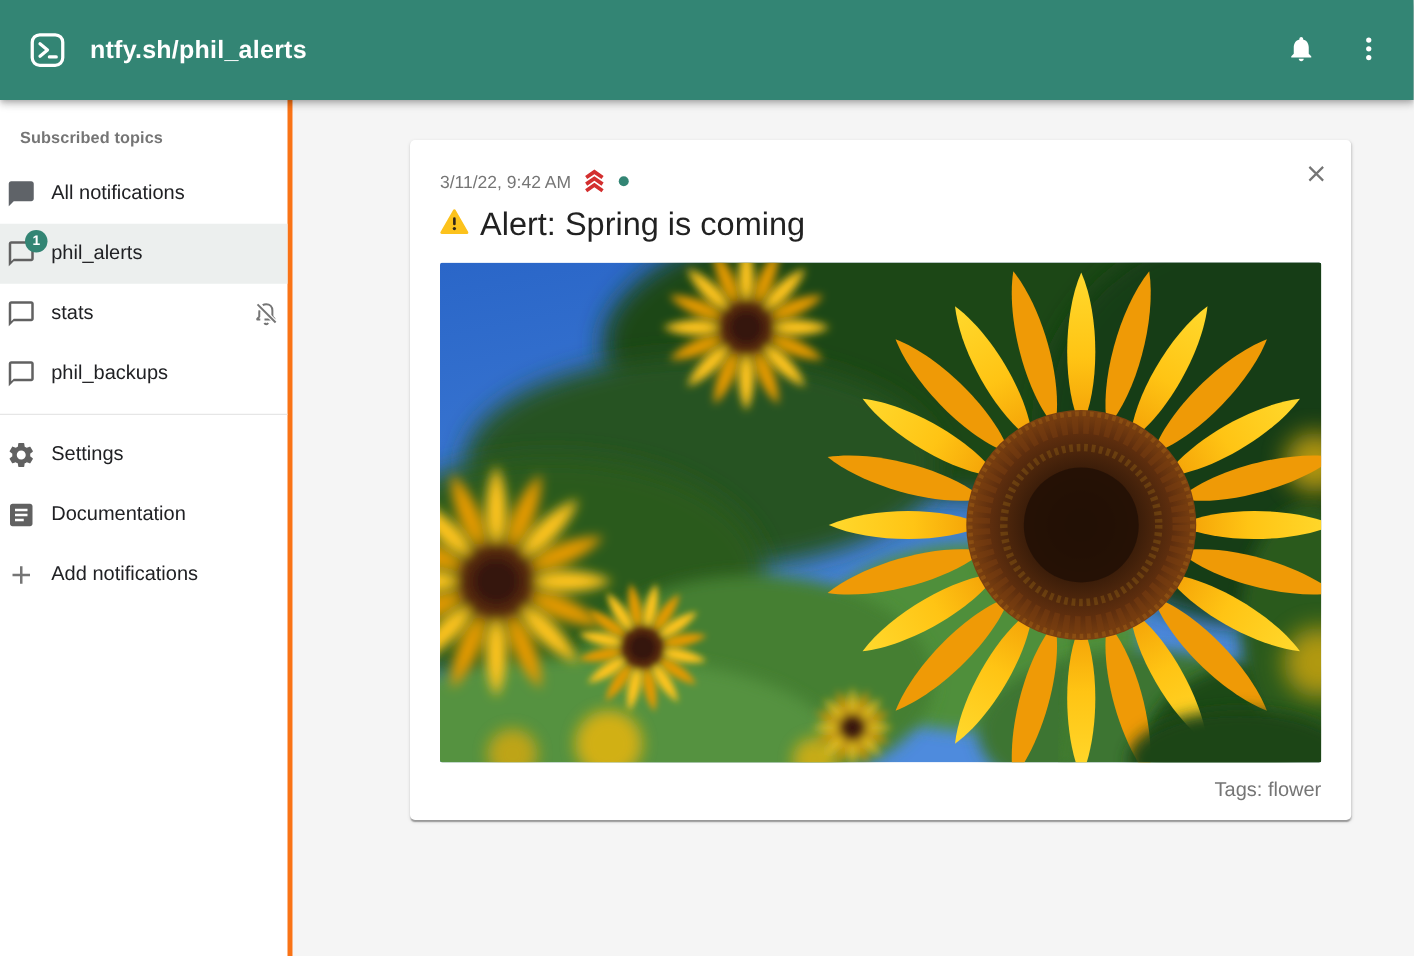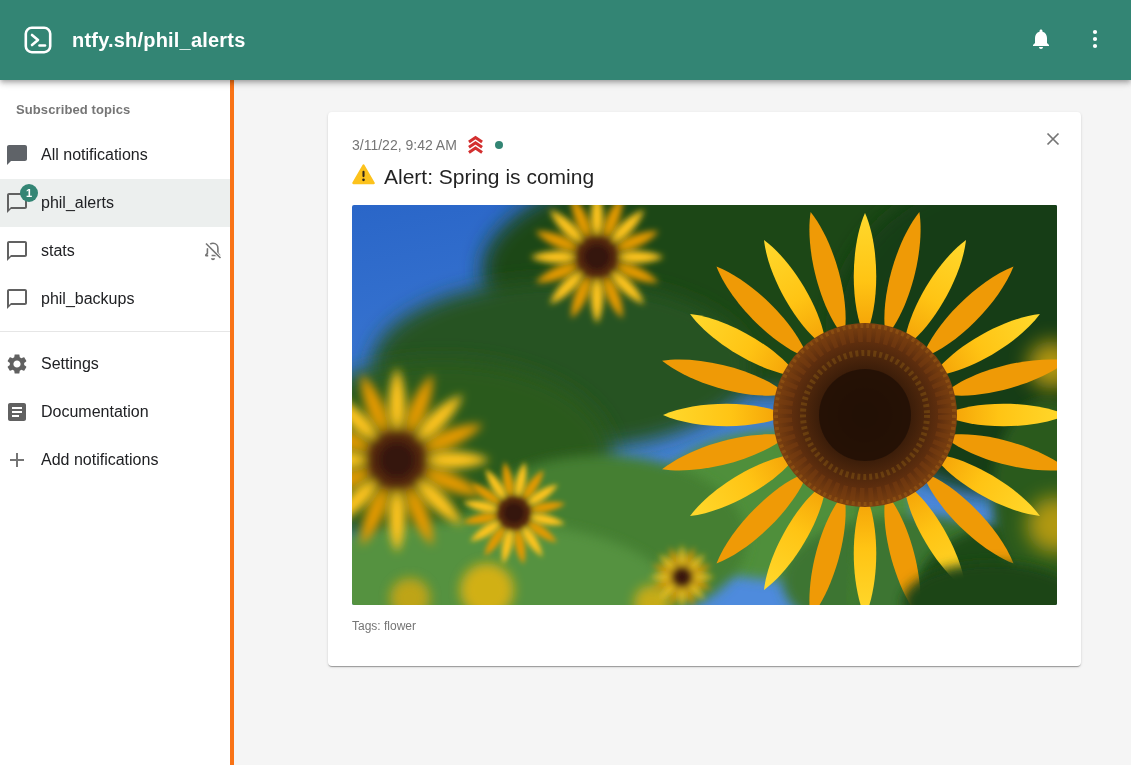--- a/index.html
+++ b/index.html
@@ -62,37 +62,37 @@
   }
   .divider { border: none; border-top: 1px solid #e6e6e6; margin: 8px 0; }
 
   
   .main { position: absolute; top: 64px; left: 280px; right: 0; bottom: 0; background: #f5f5f5; }
   .card {
     position: relative;
     width: 753px; margin: 48px 0 0 48px;
     background: #fff; border-radius: 4px;
     box-shadow: 0 2px 1px -1px rgba(0,0,0,.2), 0 1px 1px 0 rgba(0,0,0,.14), 0 1px 3px 0 rgba(0,0,0,.12);
-    padding: 22px 24px 33px 24px;
+    padding: 22px 24px 14px 24px;
   }
   .card .closebtn { position: absolute; top: 8px; right: 8px; width: 40px; height: 40px; }
   .meta { display: flex; align-items: center; font-size: 14px; color: #757575; }
   .meta .priority { margin-left: 7px; display: flex; }
   .meta .dot { width: 8px; height: 8px; border-radius: 50%; background: #338574; margin-left: 8px; }
   .card h2.msg-title {
-    margin-top: 9px; font-size: 21px; font-weight: 400; color: rgba(0,0,0,.87);
+    margin-top: 9px; font-size: 26px; font-weight: 400; color: rgba(0,0,0,.87);
     display: flex; align-items: center;
   }
   .msg-title .warn { margin-right: 9px; flex: 0 0 auto; }
   .msg-body { margin-top: 6px; font-size: 15px; color: rgba(0,0,0,.87); }
   .attachment {
     margin-top: 15px; width: 705px; height: 400px;
     border-radius: 2px; overflow: hidden; cursor: pointer; display: block;
   }
-  .tags { margin-top: 14px; font-size: 12px; color: #757575; }
+  .tags { margin-top: 14px; font-size: 16px; color: #757575; text-align: right; }
   .actions { margin-top: 18px; margin-left: -8px; display: flex; gap: 9px; }
   .textbtn {
     border: none; background: transparent; color: #338574;
     font-family: "Liberation Sans", sans-serif;
     font-size: 14px; font-weight: 700; letter-spacing: .4px;
     text-transform: uppercase; padding: 8px; border-radius: 4px; cursor: pointer;
   }
 </style>
 </head>
 <body>

